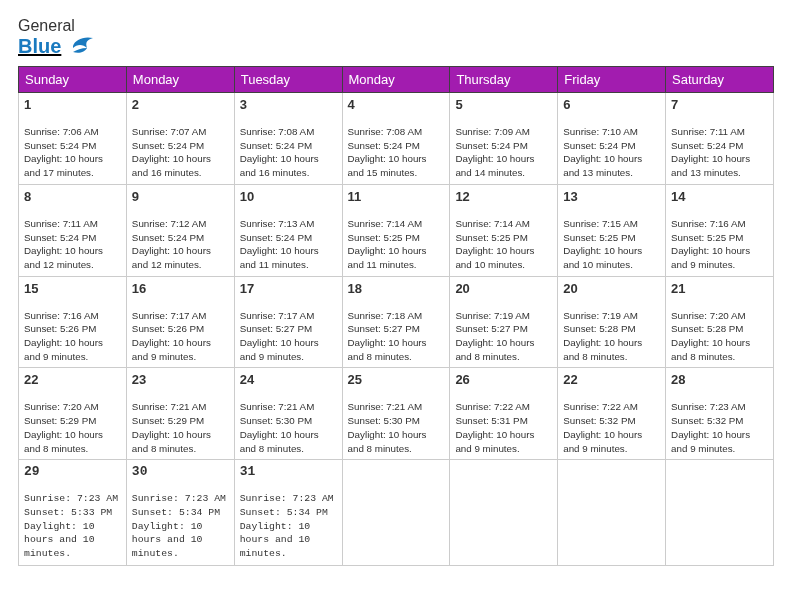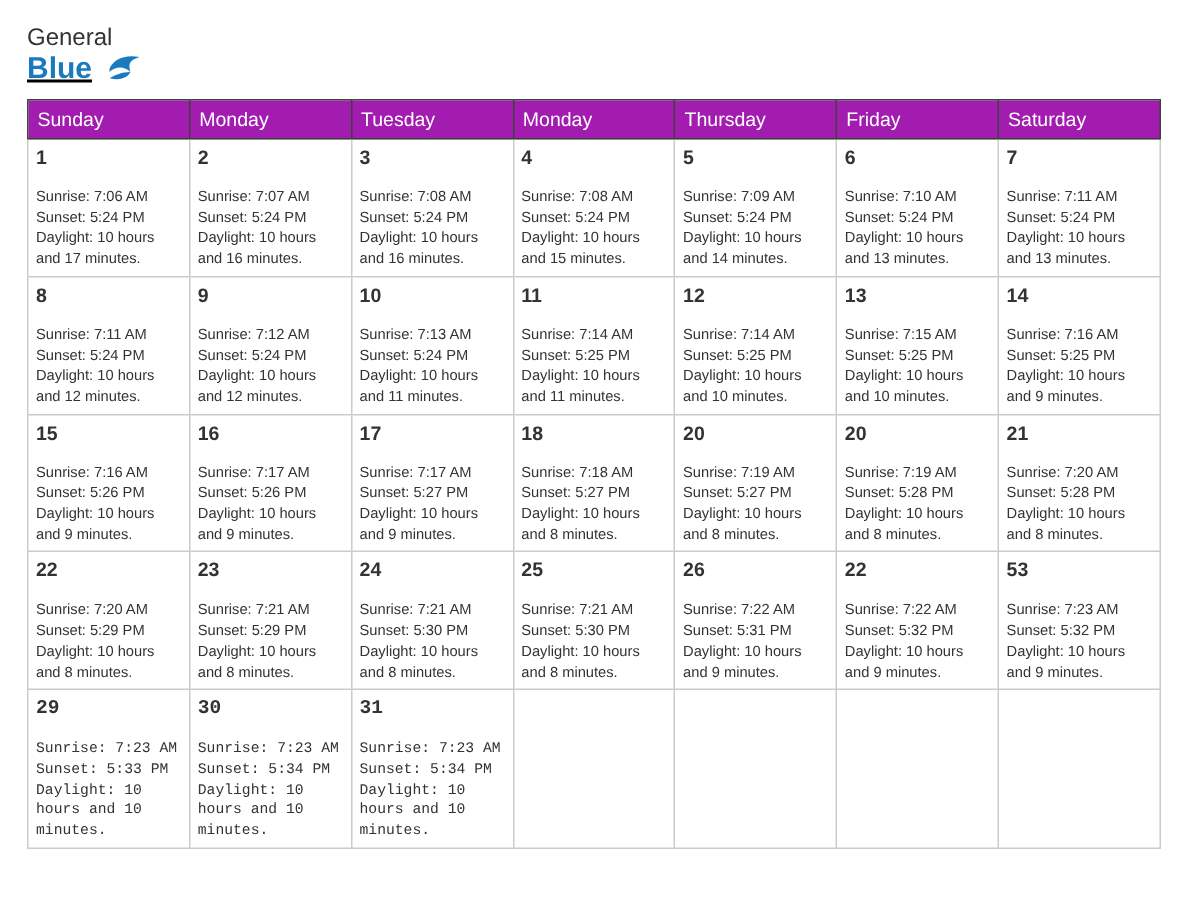--- a/index.html
+++ b/index.html
@@ -340,21 +340,21 @@
       </td>
           <td>
         <span class="day-num">22</span>
         <div class="day-info">
           Sunrise: 7:22 AM<br>
           Sunset: 5:32 PM<br>
           Daylight: 10 hours and 9 minutes.
         </div>
       </td>
           <td>
-        <span class="day-num">53</span>
+        <span class="day-num">28</span>
         <div class="day-info">
           Sunrise: 7:23 AM<br>
           Sunset: 5:32 PM<br>
           Daylight: 10 hours and 9 minutes.
         </div>
       </td>
         </tr>
         <tr class="week-row">
           <td>
         <span class="day-num">29</span>

